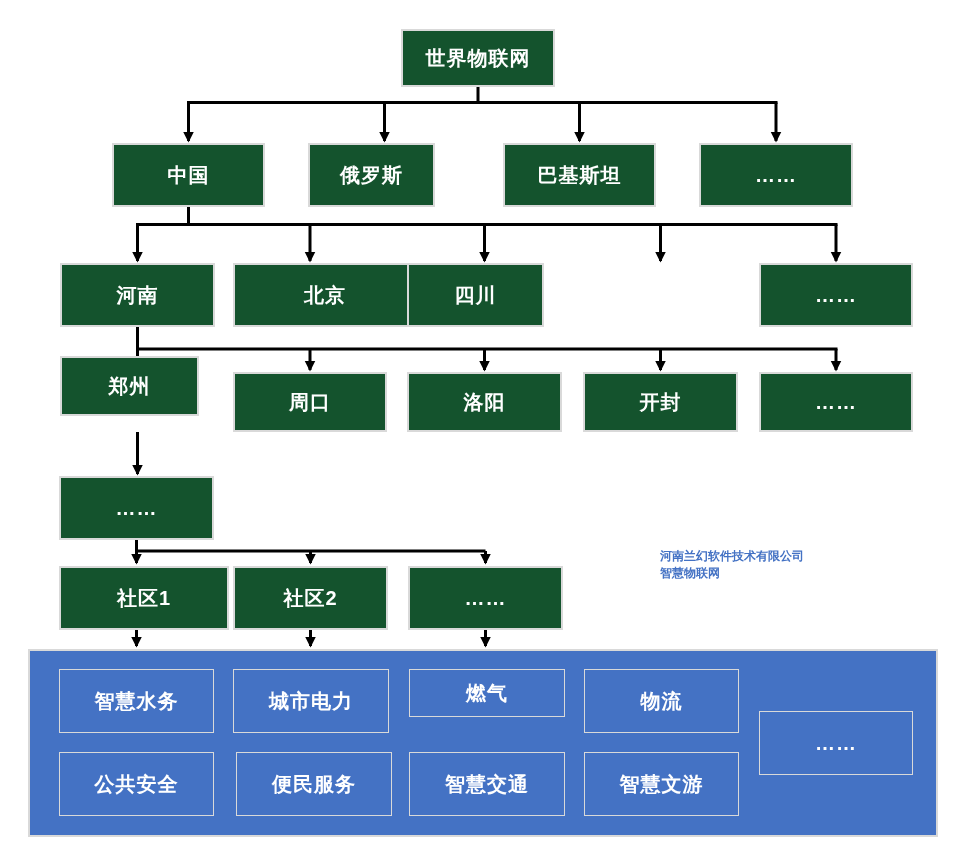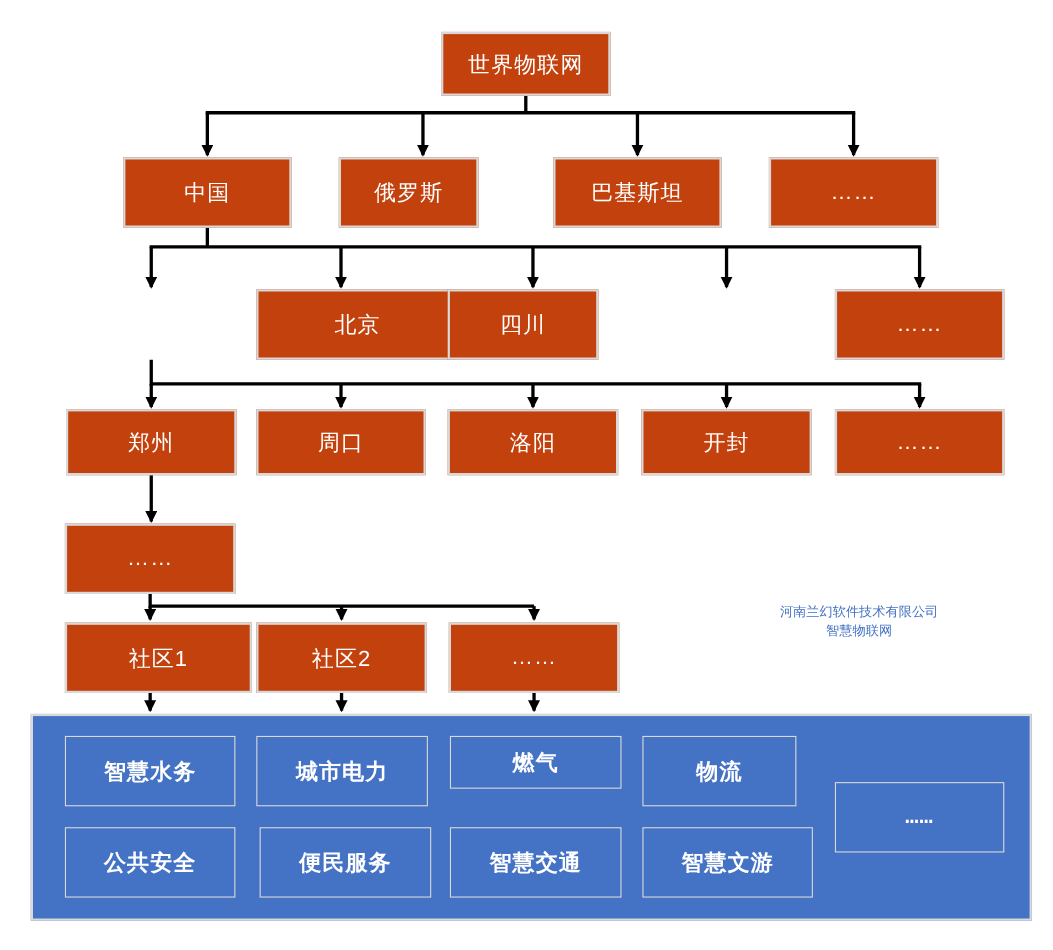--- a/index.html
+++ b/index.html
@@ -3,39 +3,39 @@
 <meta charset="utf-8">
 <style>
   html,body{margin:0;padding:0;background:#fff;}
   .canvas{
     position:relative;width:957px;height:864px;background:#fff;overflow:hidden;
     font-family:"Liberation Sans","DejaVu Sans",sans-serif;
   }
   svg.wires{position:absolute;left:0;top:0;width:957px;height:864px;pointer-events:none;}
   .node{
     position:absolute;box-sizing:border-box;
-    background:#c2410c;border:2px solid #D9D9D9;
-    color:#FFFFFF;font-size:20px;font-weight:normal;
+    background:#14532d;border:2px solid #D9D9D9;
+    color:#FFFFFF;font-size:20px;font-weight:bold;
     display:flex;align-items:center;justify-content:center;
     letter-spacing:1px;white-space:nowrap;
   }
   .container{
     position:absolute;box-sizing:border-box;
     background:#4472C4;border:2px solid #D9D9D9;
   }
   .svc{
     position:absolute;box-sizing:border-box;
     background:transparent;border:1.5px solid #D9D9D9;
     color:#FFFFFF;font-size:20px;font-weight:bold;
     display:flex;align-items:center;justify-content:center;
-    letter-spacing:1px;white-space:nowrap;font-family:Liberation Mono, monospace;
+    letter-spacing:1px;white-space:nowrap;
   }
   .watermark{
     position:absolute;left:660px;top:548px;width:242px;
-    color:#4472C4;font-size:12px;font-weight:normal;text-align:center;line-height:17px;
+    color:#4472C4;font-size:12px;font-weight:bold;line-height:17px;
   }
 </style>
 </head>
 <body>
 
 <div class="canvas">
 
   <svg class="wires" viewBox="0 0 957 864">
     <defs>
       <marker id="arr" markerUnits="userSpaceOnUse" markerWidth="14" markerHeight="14" refX="9.5" refY="5.5" orient="auto">
@@ -77,25 +77,26 @@
     </g>
   </svg>
 
   <div class="node" style="left:401px;top:29px;width:154px;height:58px">世界物联网</div>
 
   <div class="node" style="left:112px;top:143px;width:153px;height:64px">中国</div>
   <div class="node" style="left:308px;top:143px;width:127px;height:64px">俄罗斯</div>
   <div class="node" style="left:503px;top:143px;width:153px;height:64px">巴基斯坦</div>
   <div class="node" style="left:699px;top:143px;width:154px;height:64px">……</div>
 
+  <div class="node" style="left:60px;top:263px;width:155px;height:64px">河南</div>
   <div class="node" style="left:233px;top:263px;width:184px;height:64px">北京</div>
   <div class="node" style="left:407px;top:263px;width:137px;height:64px">四川</div>
   <div class="node" style="left:759px;top:263px;width:154px;height:64px">……</div>
 
-  <div class="node" style="left:60px;top:372px;width:155px;height:60px">郑州</div>
+  <div class="node" style="left:60px;top:356px;width:139px;height:60px">郑州</div>
   <div class="node" style="left:233px;top:372px;width:154px;height:60px">周口</div>
   <div class="node" style="left:407px;top:372px;width:155px;height:60px">洛阳</div>
   <div class="node" style="left:583px;top:372px;width:155px;height:60px">开封</div>
   <div class="node" style="left:759px;top:372px;width:154px;height:60px">……</div>
 
   <div class="node" style="left:59px;top:476px;width:155px;height:64px">……</div>
 
   <div class="node" style="left:59px;top:566px;width:170px;height:64px">社区1</div>
   <div class="node" style="left:233px;top:566px;width:155px;height:64px">社区2</div>
   <div class="node" style="left:408px;top:566px;width:155px;height:64px">……</div>
@@ -103,21 +104,21 @@
   <div class="watermark">
     <div>河南兰幻软件技术有限公司</div>
     <div>智慧物联网</div>
   </div>
 
   <div class="container" style="left:28px;top:649px;width:910px;height:188px"></div>
 
   <div class="svc" style="left:59px;top:669px;width:155px;height:64px">智慧水务</div>
   <div class="svc" style="left:233px;top:669px;width:156px;height:64px">城市电力</div>
   <div class="svc" style="left:409px;top:669px;width:156px;height:48px">燃气</div>
-  <div class="svc" style="left:584px;top:669px;width:140px;height:64px">物流</div>
+  <div class="svc" style="left:584px;top:669px;width:155px;height:64px">物流</div>
 
   <div class="svc" style="left:59px;top:752px;width:155px;height:64px">公共安全</div>
   <div class="svc" style="left:236px;top:752px;width:156px;height:64px">便民服务</div>
   <div class="svc" style="left:409px;top:752px;width:156px;height:64px">智慧交通</div>
   <div class="svc" style="left:584px;top:752px;width:155px;height:64px">智慧文游</div>
 
   <div class="svc" style="left:759px;top:711px;width:154px;height:64px">……</div>
 
 </div>
 

